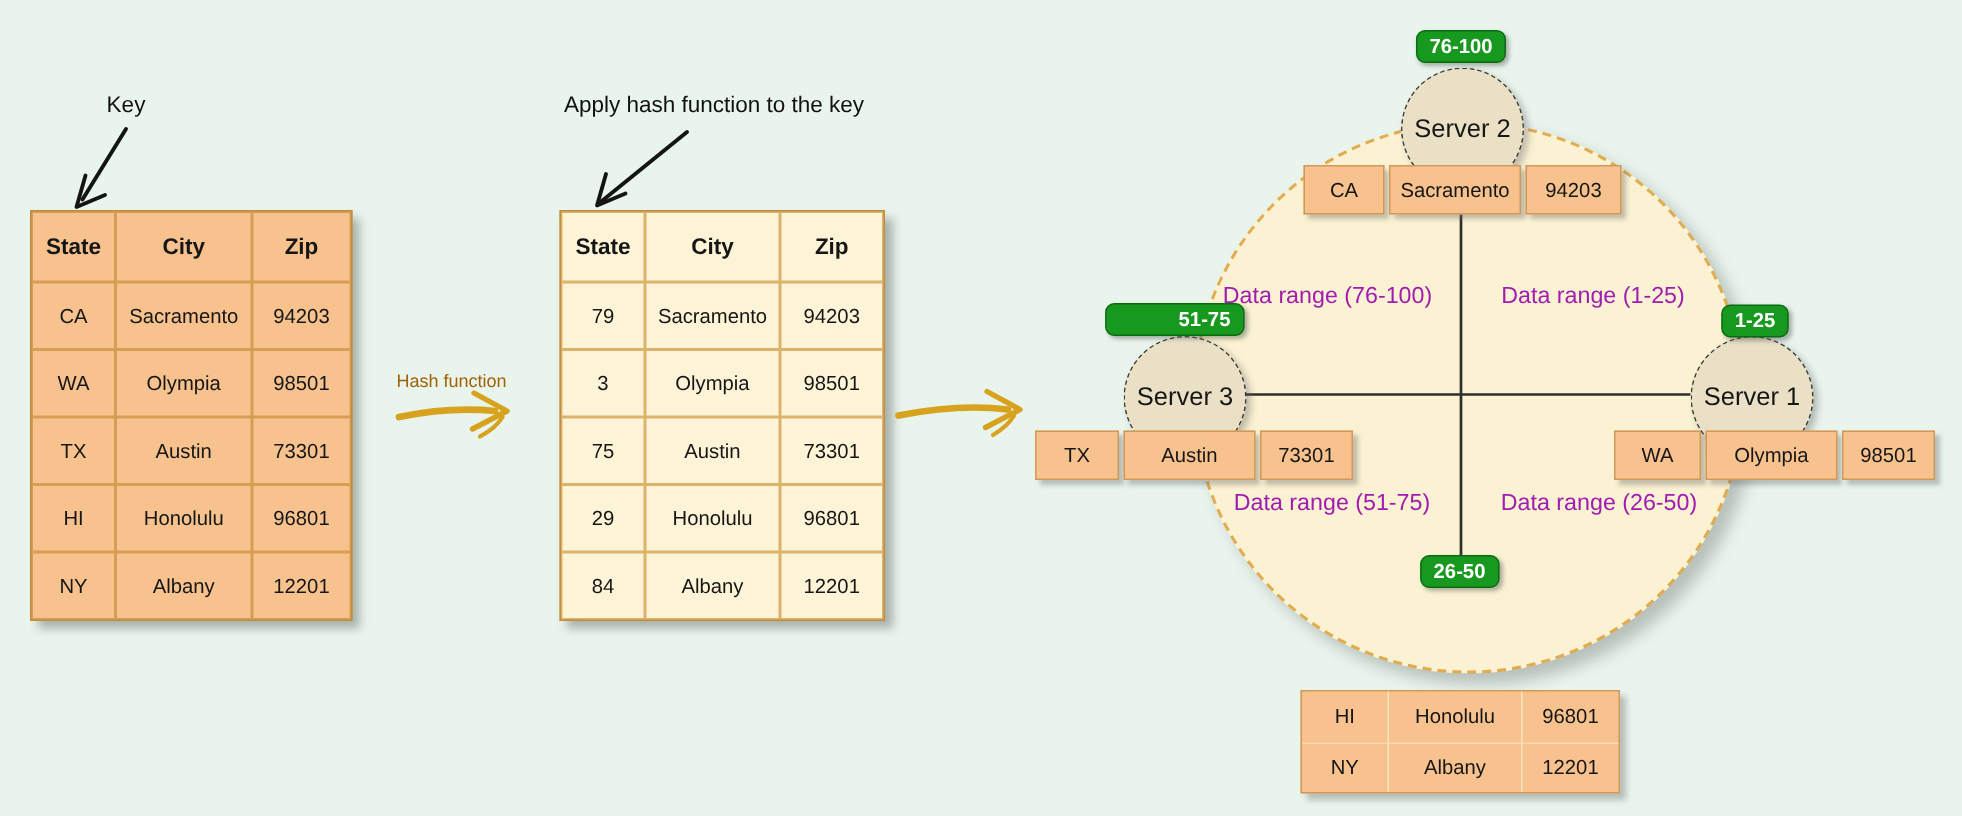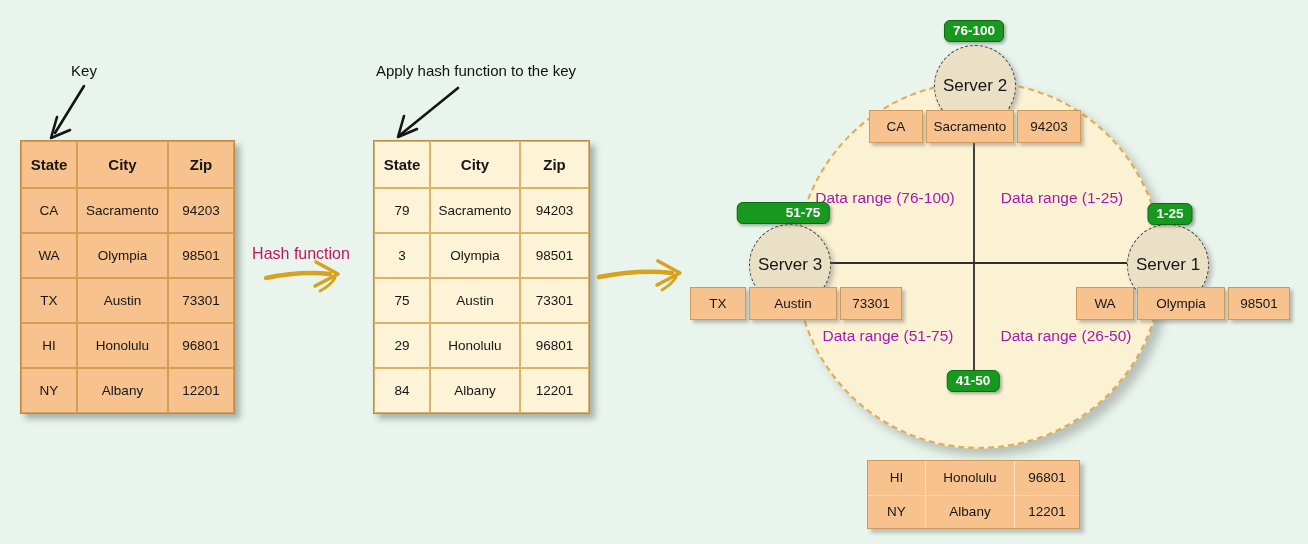--- a/index.html
+++ b/index.html
@@ -7,21 +7,21 @@
     position:relative; width:1308px; height:544px; overflow:hidden;
     background:#e8f4ec; color:#161616;
     font-family:"Liberation Sans", sans-serif;
   }
   .abs{position:absolute;}
   .ctr{transform:translate(-50%,-50%); white-space:nowrap;}
   .ctrx{transform:translateX(-50%); white-space:nowrap;}
 
   
   .note{font-size:15px; color:#111;}
-  .note-lg{font-size:16px; color:#be185d;}
+  .note-lg{font-size:12px; color:#a16207;}
 
   
   .tbl{display:grid; gap:2px; padding:1px; border:1px solid #c08a41;
        box-shadow:5px 5px 6px rgba(90,100,95,.45);}
   .tbl .c{display:flex; align-items:center; justify-content:center; font-size:13.5px;}
   .tbl .h{font-weight:bold; font-size:15px;}
   .tbl-orange{background:#d69e54;}
   .tbl-orange .c{background:#f7c28e;}
   .tbl-cream{background:#dcb36a;}
   .tbl-cream .c{background:#fdf3d6;}
@@ -158,21 +158,21 @@
   <div class="abs server" style="left:1127px; top:224px;text-align:center;">
     <span>Server 1</span>
   </div>
   <div class="abs server" style="left:749px; top:224px;">
     <span>Server 3</span>
   </div>
 
   <div class="abs ctrx badge" style="left:974px; top:20px;">76-100</div>
   <div class="abs ctrx badge" style="left:1170px; top:203px;">1-25</div>
   <div class="abs ctrx badge" style="left:783px; top:202px;padding-left:48px;">51-75</div>
-  <div class="abs ctrx badge" style="left:973px; top:370px;">41-50</div>
+  <div class="abs ctrx badge" style="left:973px; top:370px;">26-50</div>
 
   <div class="abs rec" style="left:869px; top:110px; grid-template-columns:54px 88px 64px;">
     <div class="c">CA</div>
     <div class="c">Sacramento</div>
     <div class="c">94203</div>
   </div>
   <div class="abs rec" style="left:1076px; top:287px; grid-template-columns:58px 88px 62px;">
     <div class="c">WA</div>
     <div class="c">Olympia</div>
     <div class="c">98501</div>

